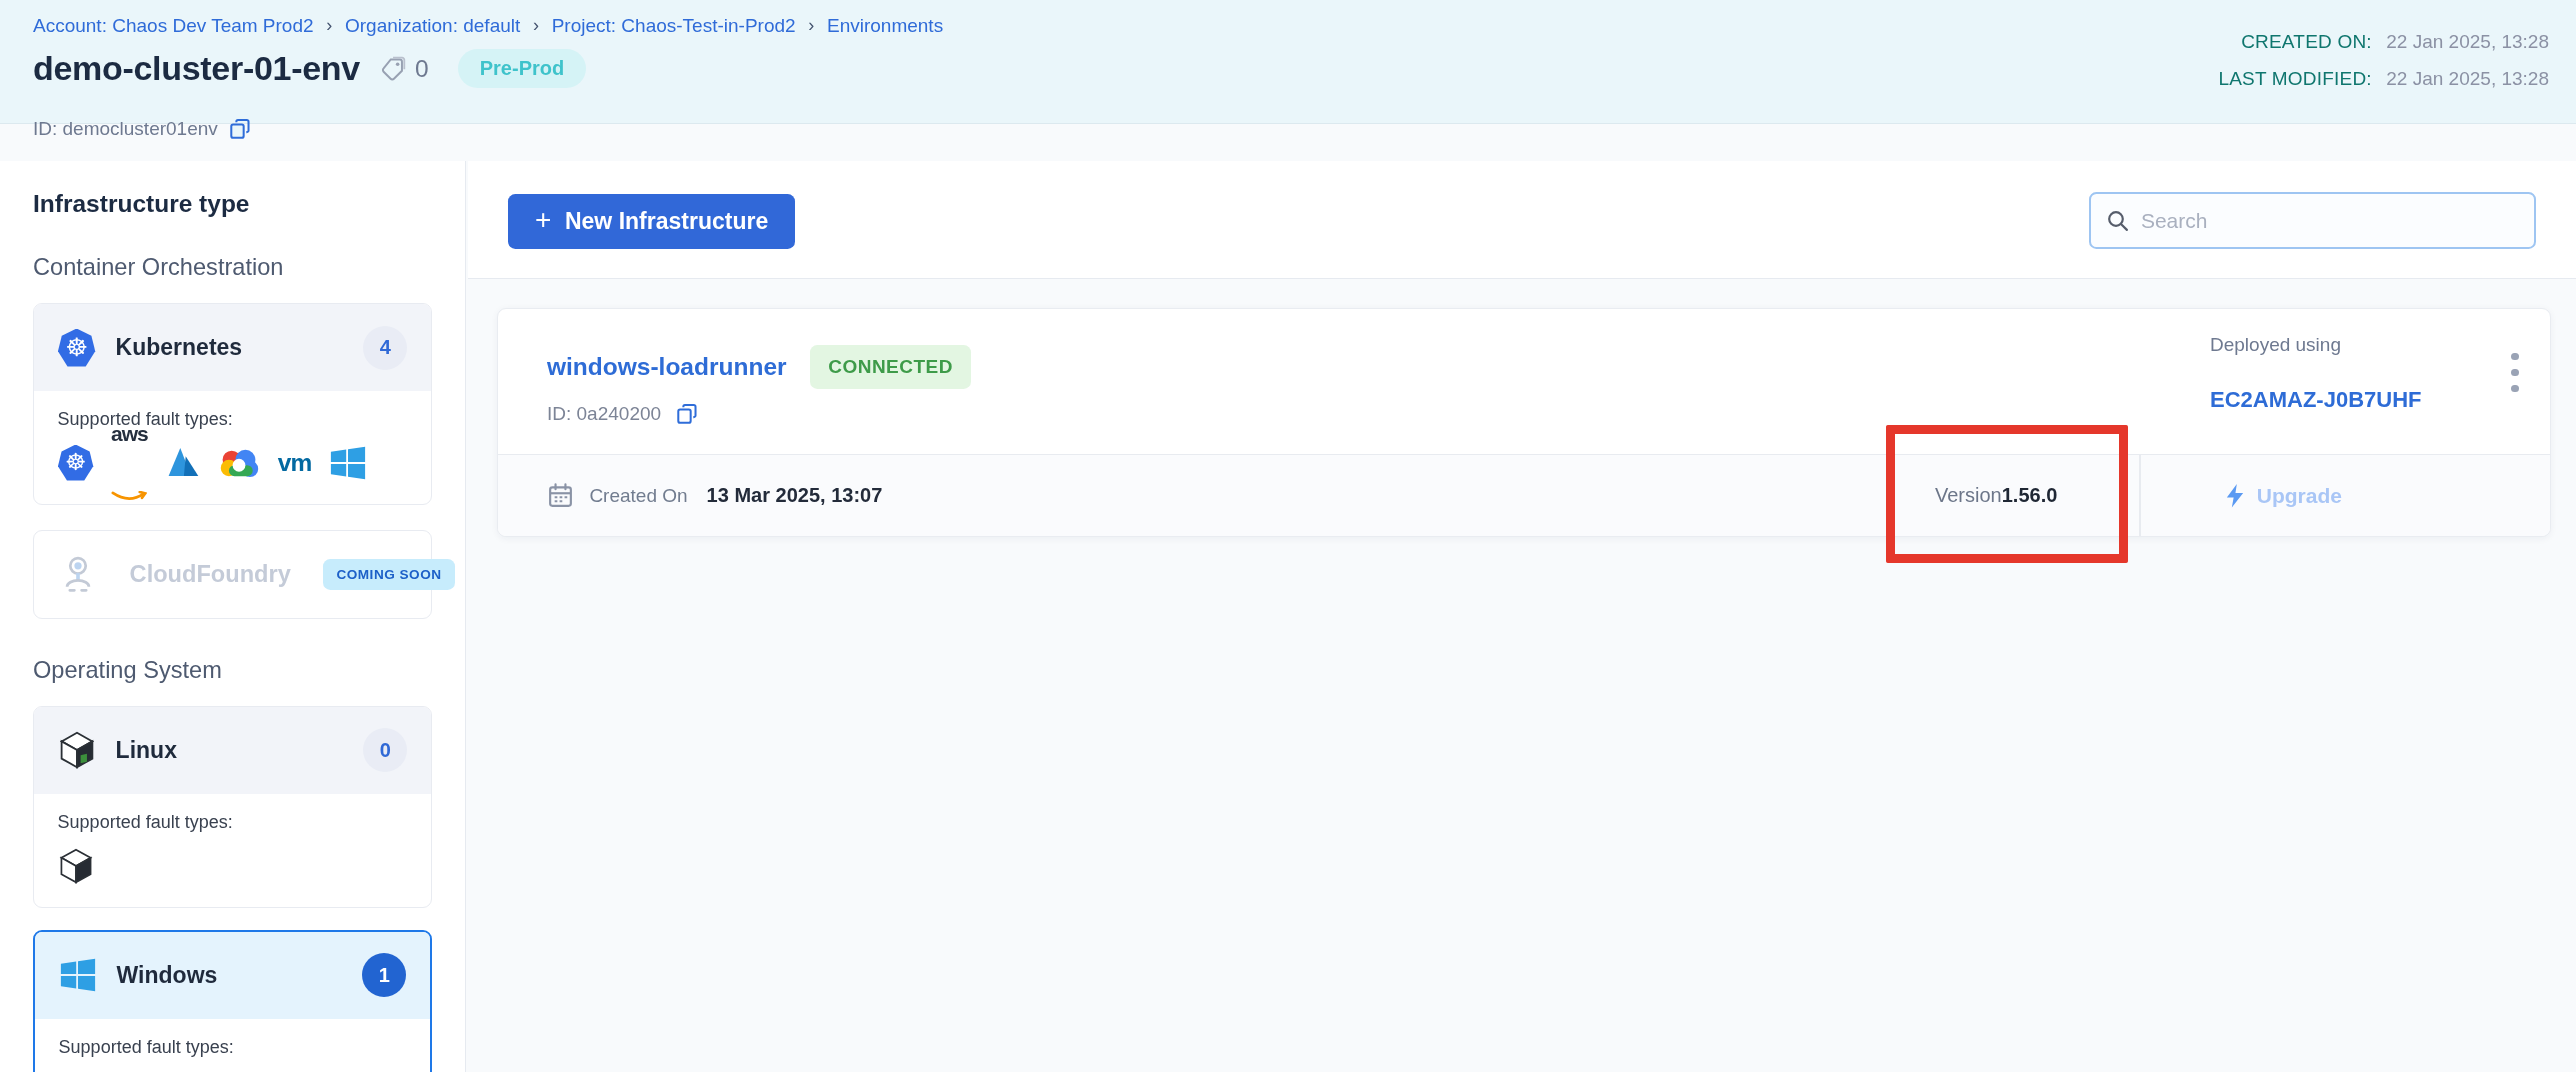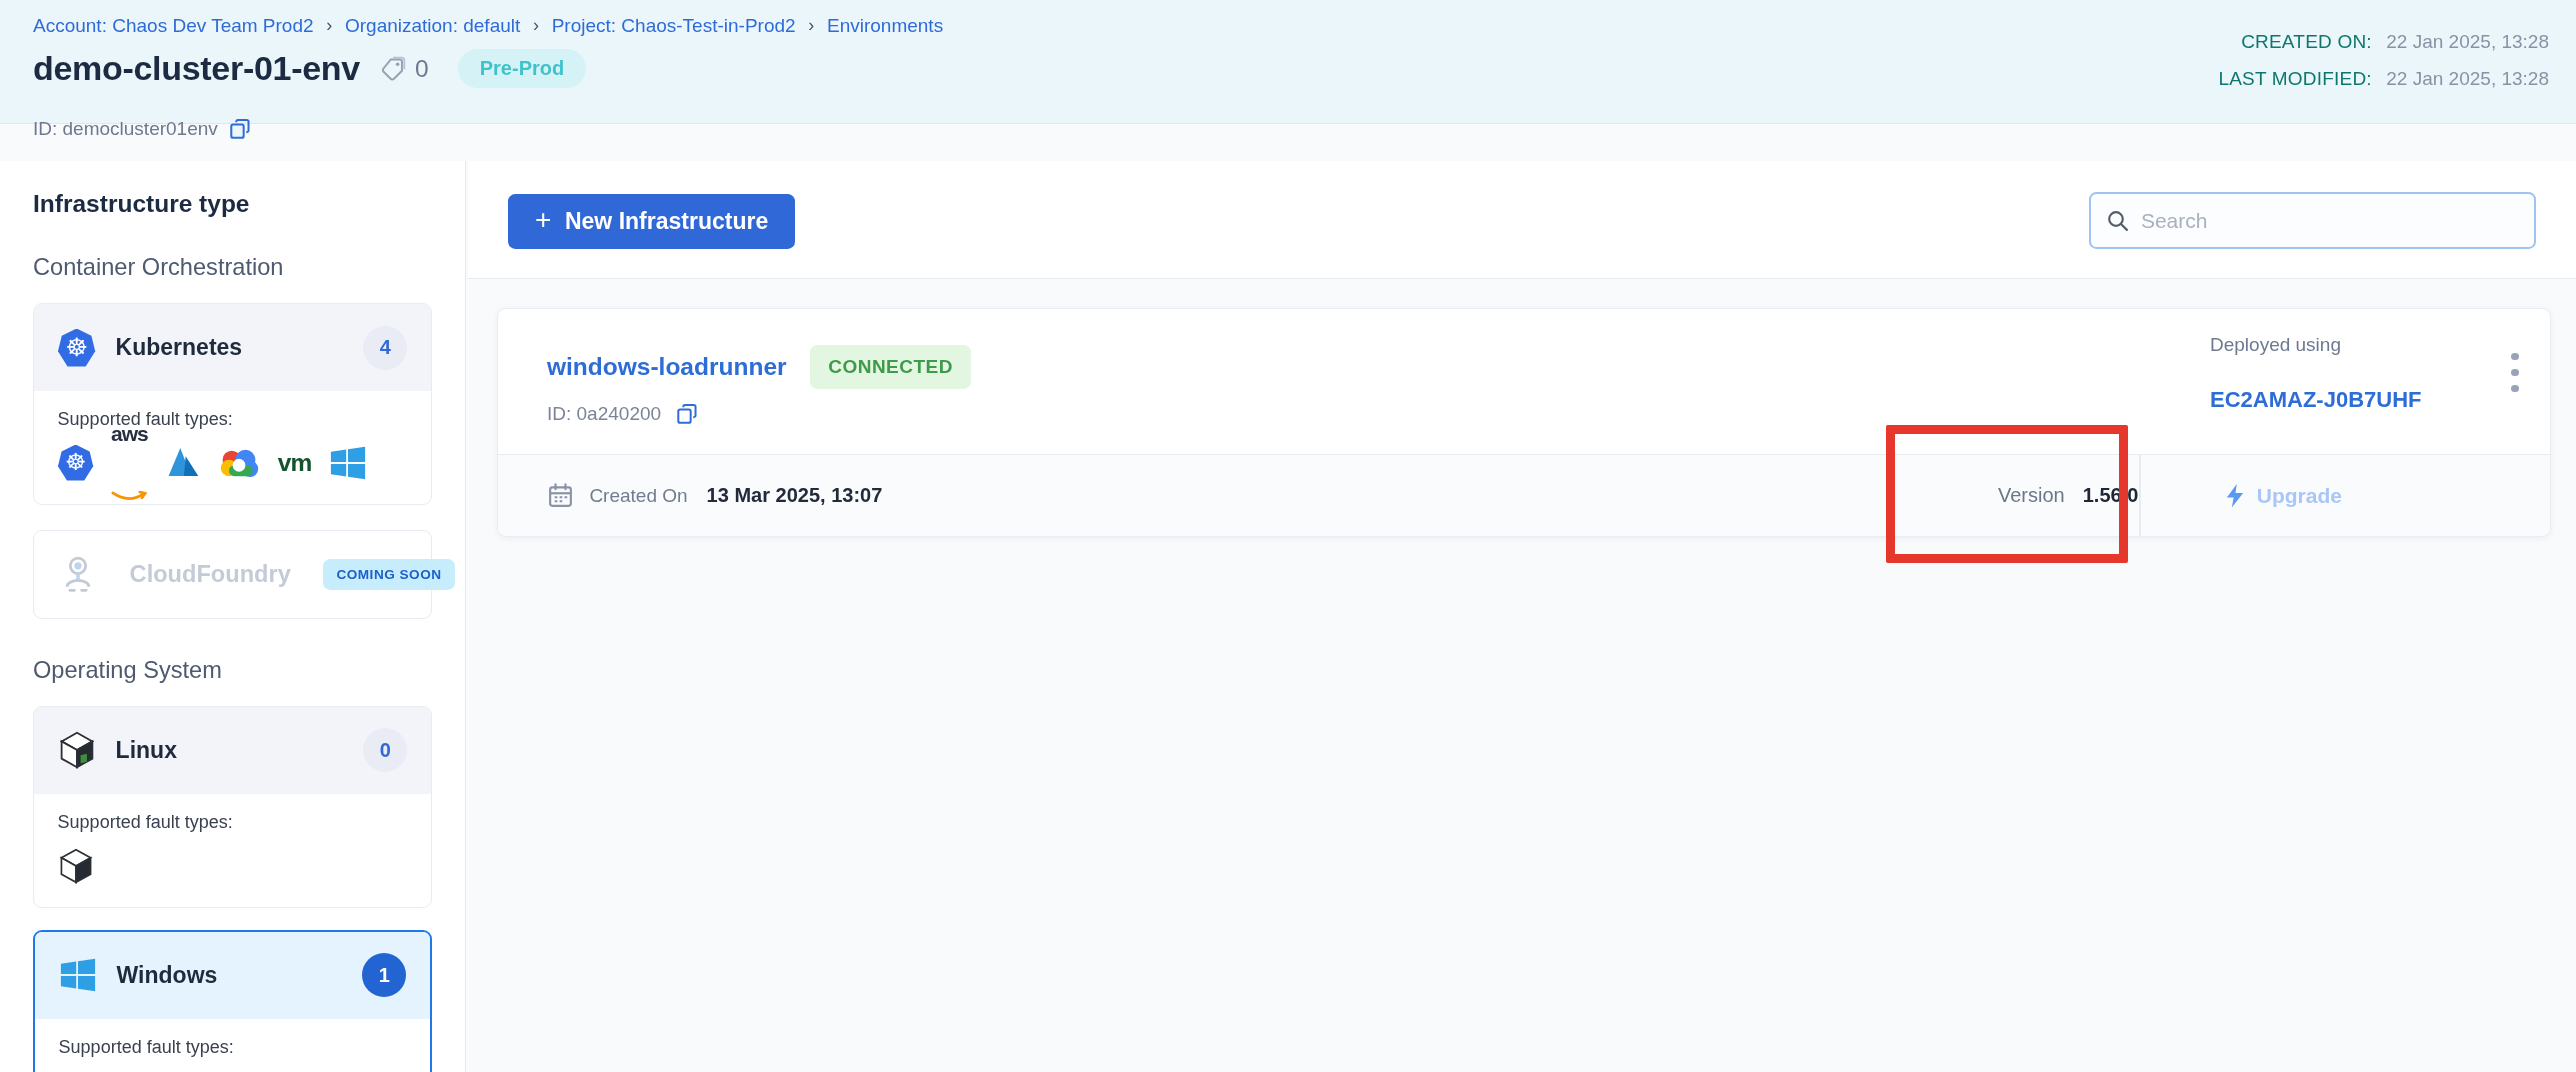--- a/index.html
+++ b/index.html
@@ -44,21 +44,21 @@
 
   
   .k8s-icon { width:38px; height:38px; background:#326ce5; display:flex; align-items:center; justify-content:center;
               clip-path:polygon(50% 0%, 89% 19%, 99% 60%, 74% 100%, 26% 100%, 1% 60%, 11% 19%); }
   .k8s-icon .glyph { color:#fff; font-size:25.4px; line-height:1; }
   .k8s-icon.small { width:36px; height:36px; } .k8s-icon.small .glyph { font-size:23.6px; }
 
   .aws-icon { display:flex; flex-direction:column; align-items:center; line-height:1;gap:47px; }
   .aws-text { font-size:21px; font-weight:700; color:#252f3e; letter-spacing:-0.9px; }
 
-  .vm-text { font-size:24.5px; font-weight:800; color:#14532d; letter-spacing:-0.9px; }
+  .vm-text { font-size:24.5px; font-weight:800; color:#0369a1; letter-spacing:-0.9px; }
 
   
   .main { position:absolute; left:468px; top:161px; right:0; bottom:0; }
   .toolbar { position:absolute; top:0; left:0; right:0; height:118px; background:#fff; border-bottom:1.8px solid #e6eaf0; }
   .new-btn { position:absolute; left:40px; top:33px; height:55px; padding:0 27px; background:#3168d8; border:none; border-radius:7.3px; color:#fff; font-size:23px; font-weight:700; display:flex; align-items:center; gap:13.6px; cursor:pointer; font-family:inherit; }
   .plus-glyph { font-size:28px; font-weight:400; margin-top:-2.7px; }
   .search-box { position:absolute; right:40px; top:31px; width:447px; height:57px; border:2.7px solid #9ec5f2; border-radius:7.3px; background:#fbfdff; display:flex; align-items:center; padding:0 14.5px; gap:11.8px; }
   .search-box input { flex:1; border:none; outline:none; background:transparent; font-size:21px; color:#2b3140; font-family:inherit; }
   .search-box input::placeholder { color:#a9b0bf; }
 
@@ -73,21 +73,21 @@
   .deployed { position:absolute; left:1712px; top:25.4px; }
   .deployed-label { font-size:19px; color:#6e7990; }
   .deployed-value { margin-top:31px; font-size:22px; font-weight:700; color:#2e6cd6; cursor:pointer; }
   .kebab { position:absolute; left:1999px; top:40px; width:36px; height:47px; display:flex; flex-direction:column; align-items:center; justify-content:space-between; padding:3.6px 0; cursor:pointer; }
   .kebab i { width:7.3px; height:7.3px; border-radius:50%; background:#9aa3b5; }
 
   .infra-bottom { position:absolute; left:0; right:0; top:145px; bottom:0; background:#fafbfd; border-top:1.8px solid #e8ebf0; border-radius:0 0 8.2px 8.2px; }
   .created-cell { position:absolute; left:49px; top:0; bottom:0; display:flex; align-items:center; gap:15.4px; }
   .created-label { font-size:19px; color:#717c8f; }
   .created-value { font-size:20px; font-weight:600; color:#232b3a; margin-left:3.6px; }
-  .version-cell { position:absolute; left:1500px; top:0; bottom:0; display:flex; align-items:center; gap:18px; }
+  .version-cell { position:absolute; left:1437px; top:0; bottom:0; display:flex; align-items:center; }
   .version-label { font-size:20px; color:#6c7689; }
   .version-value { font-size:20px; font-weight:700; color:#1f2734; }
   .cell-divider { position:absolute; left:1641px; top:0; bottom:0; width:1.8px; background:#e8ebf0; }
   .upgrade-cell { position:absolute; left:1727px; top:0; bottom:0; display:flex; align-items:center; gap:11.8px; cursor:pointer; }
   .upgrade-label { font-size:21px; font-weight:600; color:#a9c6f6; }
 
   
   .annotation-box { position:absolute; left:1886px; top:425px; width:242px; height:138px; border:9px solid #e5372b; border-radius:1.8px; z-index:60; pointer-events:none; }
 
   svg { display:block; }

